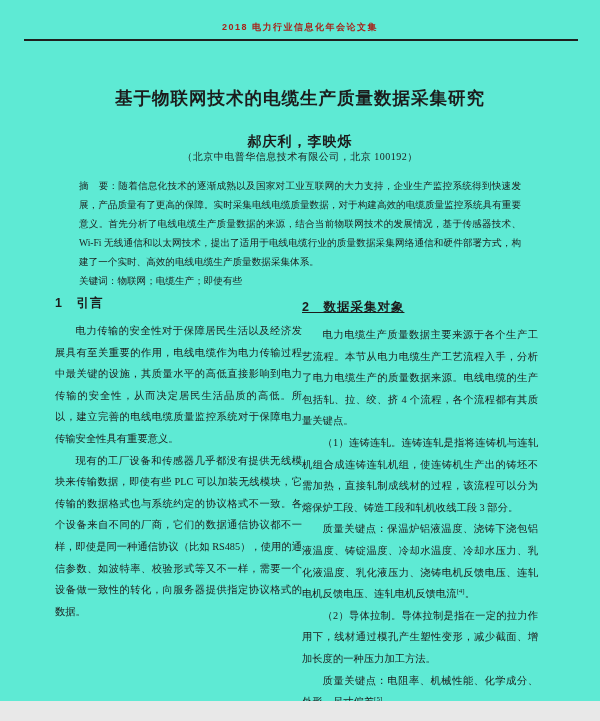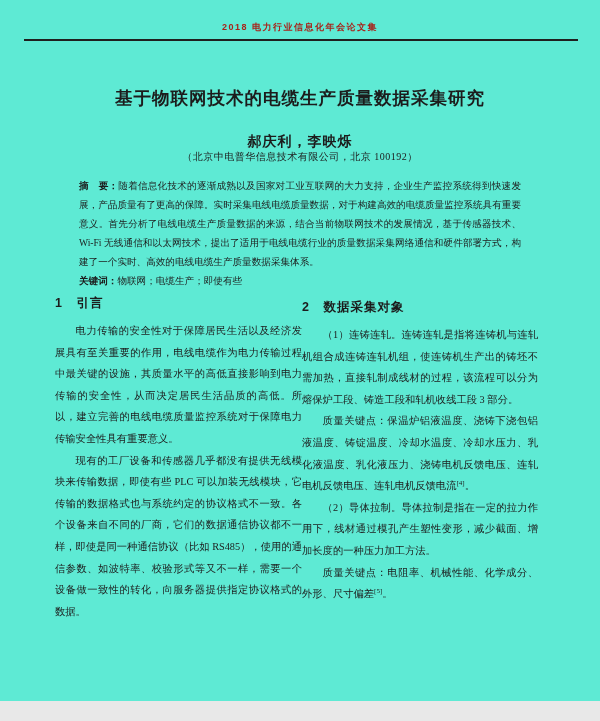--- a/index.html
+++ b/index.html
@@ -35,36 +35,36 @@
   }
   .affiliation {
     position:absolute; top:150px; left:0; right:0;
     text-align:center; font-size:10px; letter-spacing:0.5px;
   }
   .front-matter {
     position:absolute; top:176px; left:79px; width:442px;
     font-size:9.6px; line-height:19px; text-align:justify;
   }
   .front-matter p { margin:0; }
-  .fm-label { font-weight:bold;margin-top:24px; }
+  .fm-label { font-weight:normal;margin-top:24px; }
   .columns {
     position:absolute; top:292px; left:55px;
     display:flex; 
     height:429px; overflow:hidden;
   }
   .col { text-align:justify; font-size:10.3px; line-height:21.6px; }
   .col-left  { width:247px; }
   .col-right { width:236px; }
   .col h2 {
     margin:0 0 6px 0;
     font-family:"Liberation Sans","DejaVu Sans",sans-serif;
     font-size:12.5px; font-weight:bold; letter-spacing:1px;
     line-height:22px;
   }
-  .col-right h2 { margin-top:4px; }
+  .col-right h2 { margin-top:4px;text-decoration:underline; }
   .col p { margin:0; text-indent:2em; }
   .col p.cont { text-indent:0; }
   sup { font-size:7px; line-height:0; }
   .page-number {
     position:absolute; top:711px; left:0; right:16px;
     text-align:center; font-size:10.5px; color:#2a2a2a;
   }
 </style>
 </head>
 <body>
@@ -90,20 +90,21 @@
 
     <div class="col col-left">
       <h2>1　引言</h2>
       <p>电力传输的安全性对于保障居民生活以及经济发展具有至关重要的作用，电线电缆作为电力传输过程中最关键的设施，其质量水平的高低直接影响到电力传输的安全性，从而决定居民生活品质的高低。所以，建立完善的电线电缆质量监控系统对于保障电力传输安全性具有重要意义。</p>
       <p>现有的工厂设备和传感器几乎都没有提供无线模块来传输数据，即使有些 PLC 可以加装无线模块，它传输的数据格式也与系统约定的协议格式不一致。各个设备来自不同的厂商，它们的数据通信协议都不一样，即使是同一种通信协议（比如 RS485），使用的通信参数、如波特率、校验形式等又不一样，需要一个设备做一致性的转化，向服务器提供指定协议格式的数据。</p>
 
     </div>
 
     <div class="col col-right">
       <h2>2　数据采集对象</h2>
+      <p>电力电缆生产质量数据主要来源于各个生产工艺流程。本节从电力电缆生产工艺流程入手，分析了电力电缆生产的质量数据来源。电线电缆的生产包括轧、拉、绞、挤 4 个流程，各个流程都有其质量关键点。</p>
       <p>（1）连铸连轧。连铸连轧是指将连铸机与连轧机组合成连铸连轧机组，使连铸机生产出的铸坯不需加热，直接轧制成线材的过程，该流程可以分为熔保炉工段、铸造工段和轧机收线工段 3 部分。</p>
       <p>质量关键点：保温炉铝液温度、浇铸下浇包铝液温度、铸锭温度、冷却水温度、冷却水压力、乳化液温度、乳化液压力、浇铸电机反馈电压、连轧电机反馈电压、连轧电机反馈电流<sup>[4]</sup>。</p>
       <p>（2）导体拉制。导体拉制是指在一定的拉力作用下，线材通过模孔产生塑性变形，减少截面、增加长度的一种压力加工方法。</p>
       <p>质量关键点：电阻率、机械性能、化学成分、外形、尺寸偏差<sup>[5]</sup>。</p>
 
     </div>
 
   </div>
 
   <div class="page-number">361</div>

